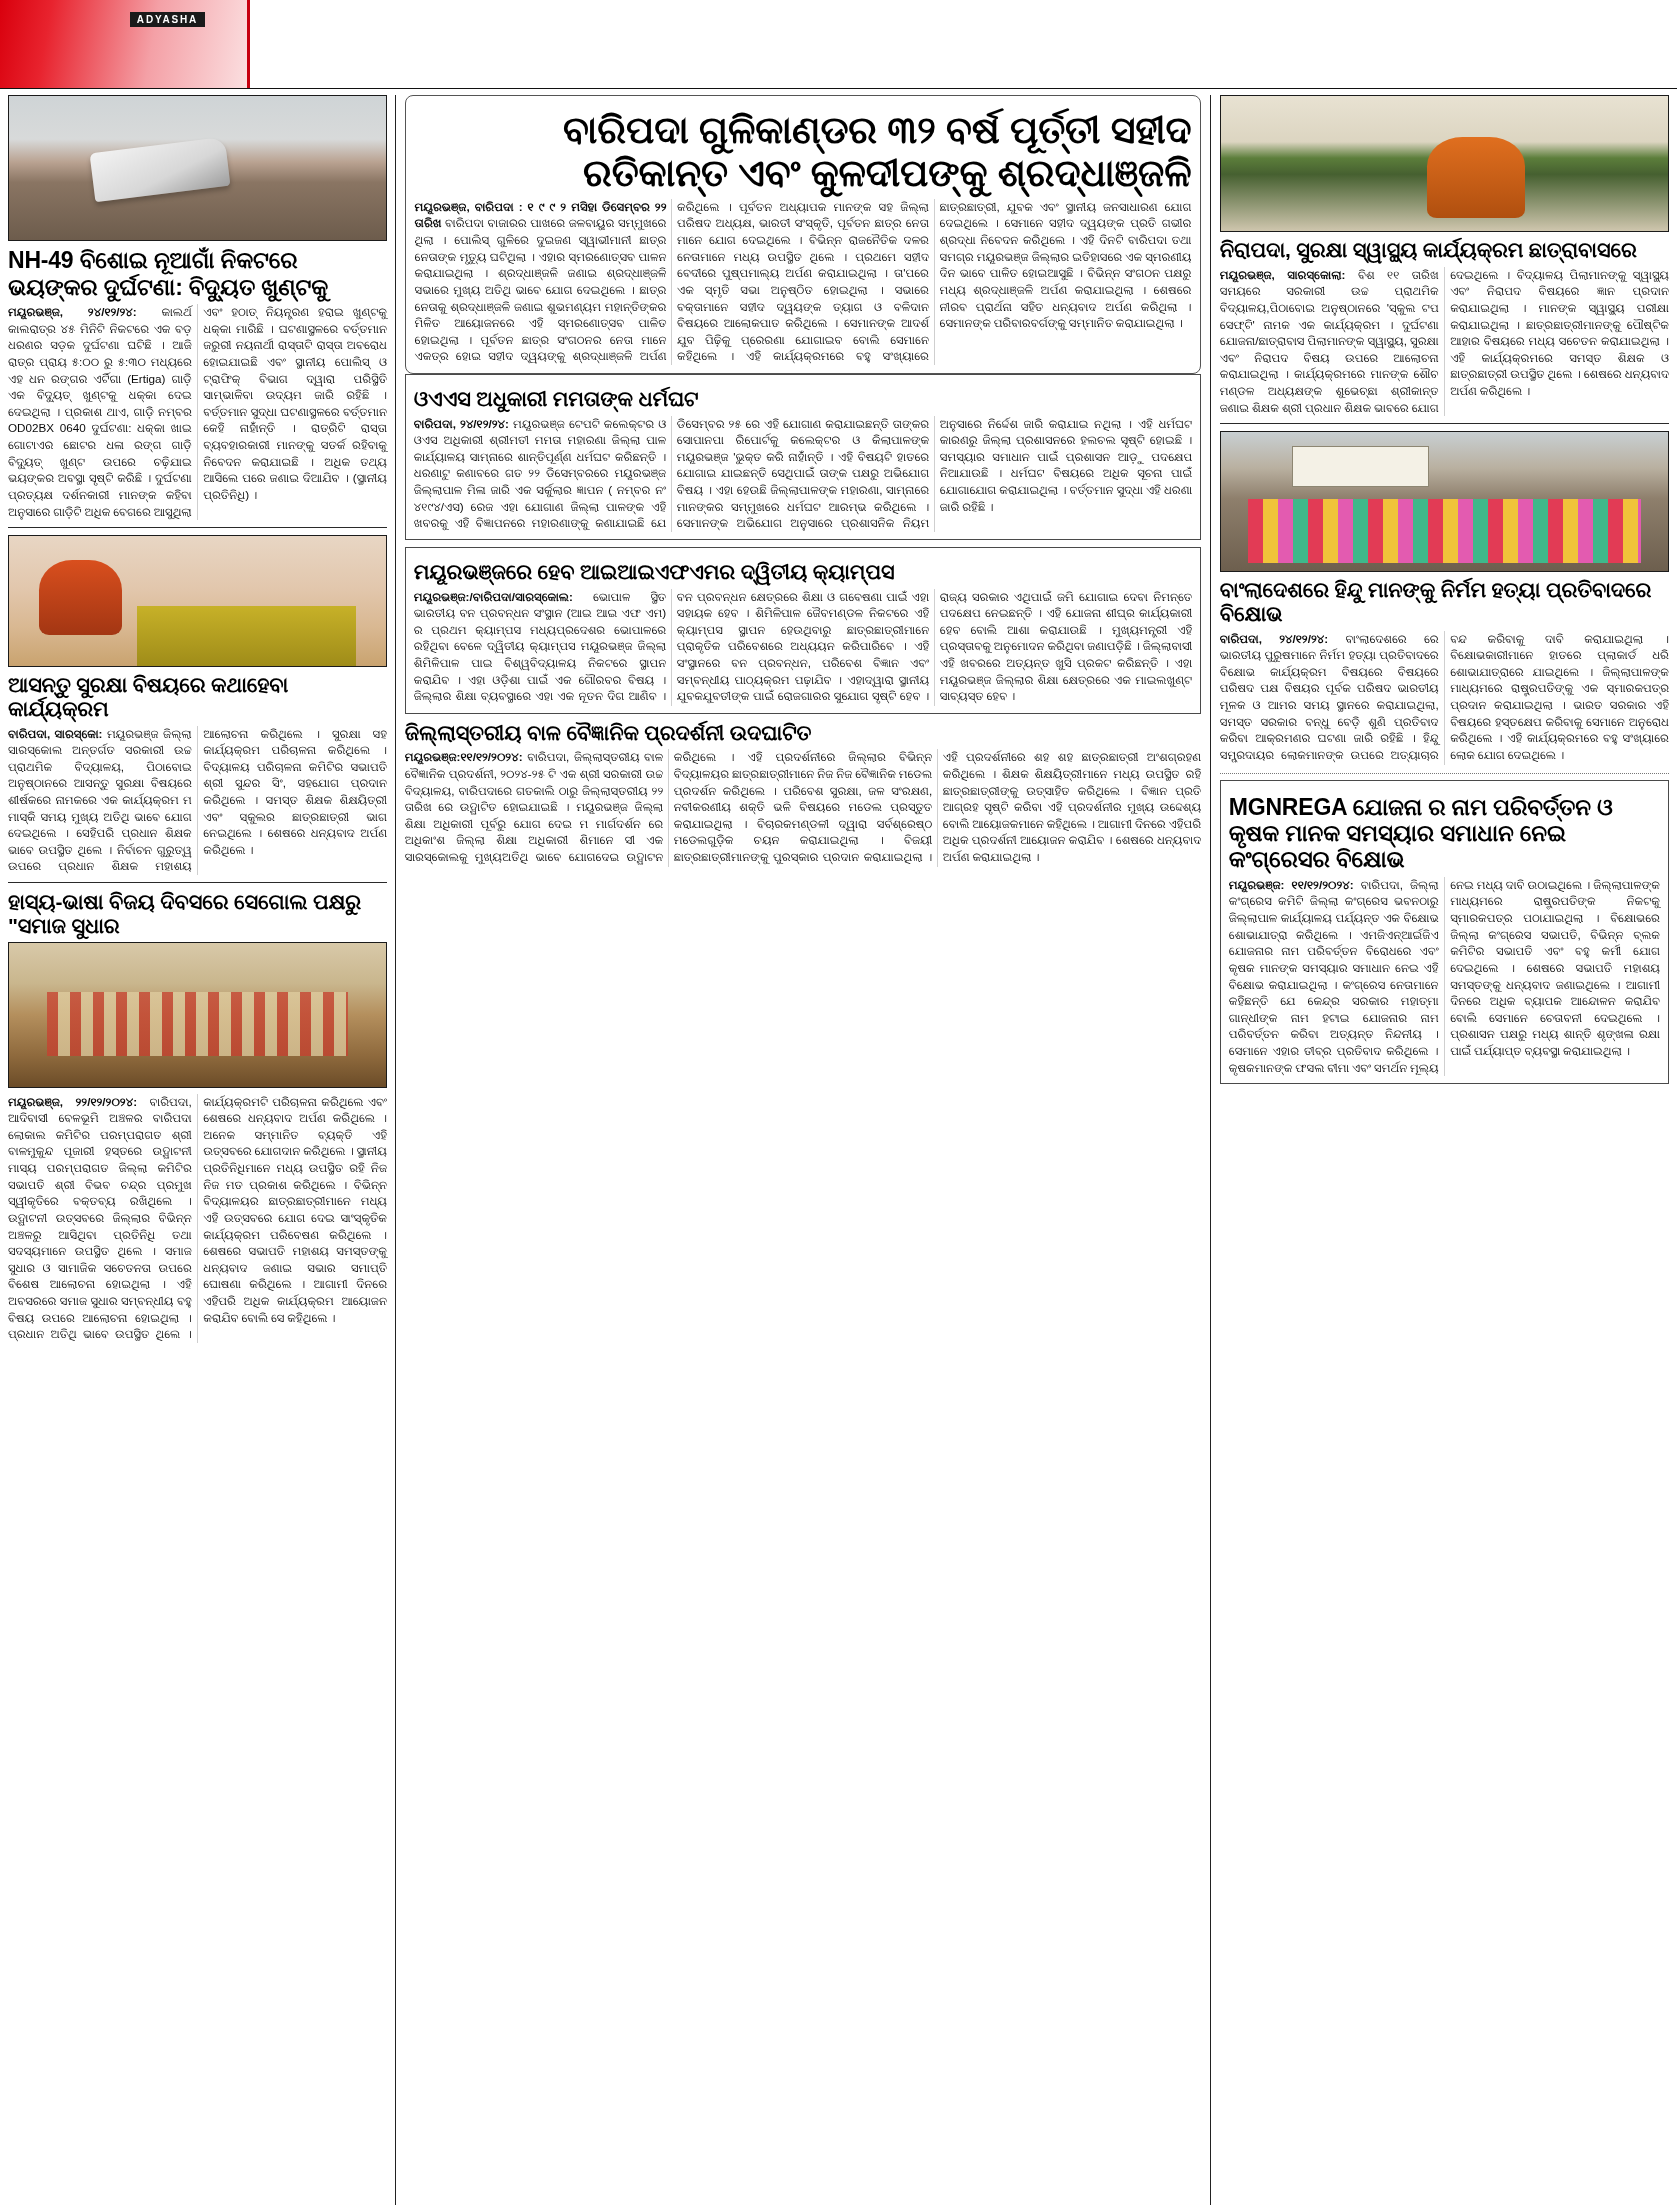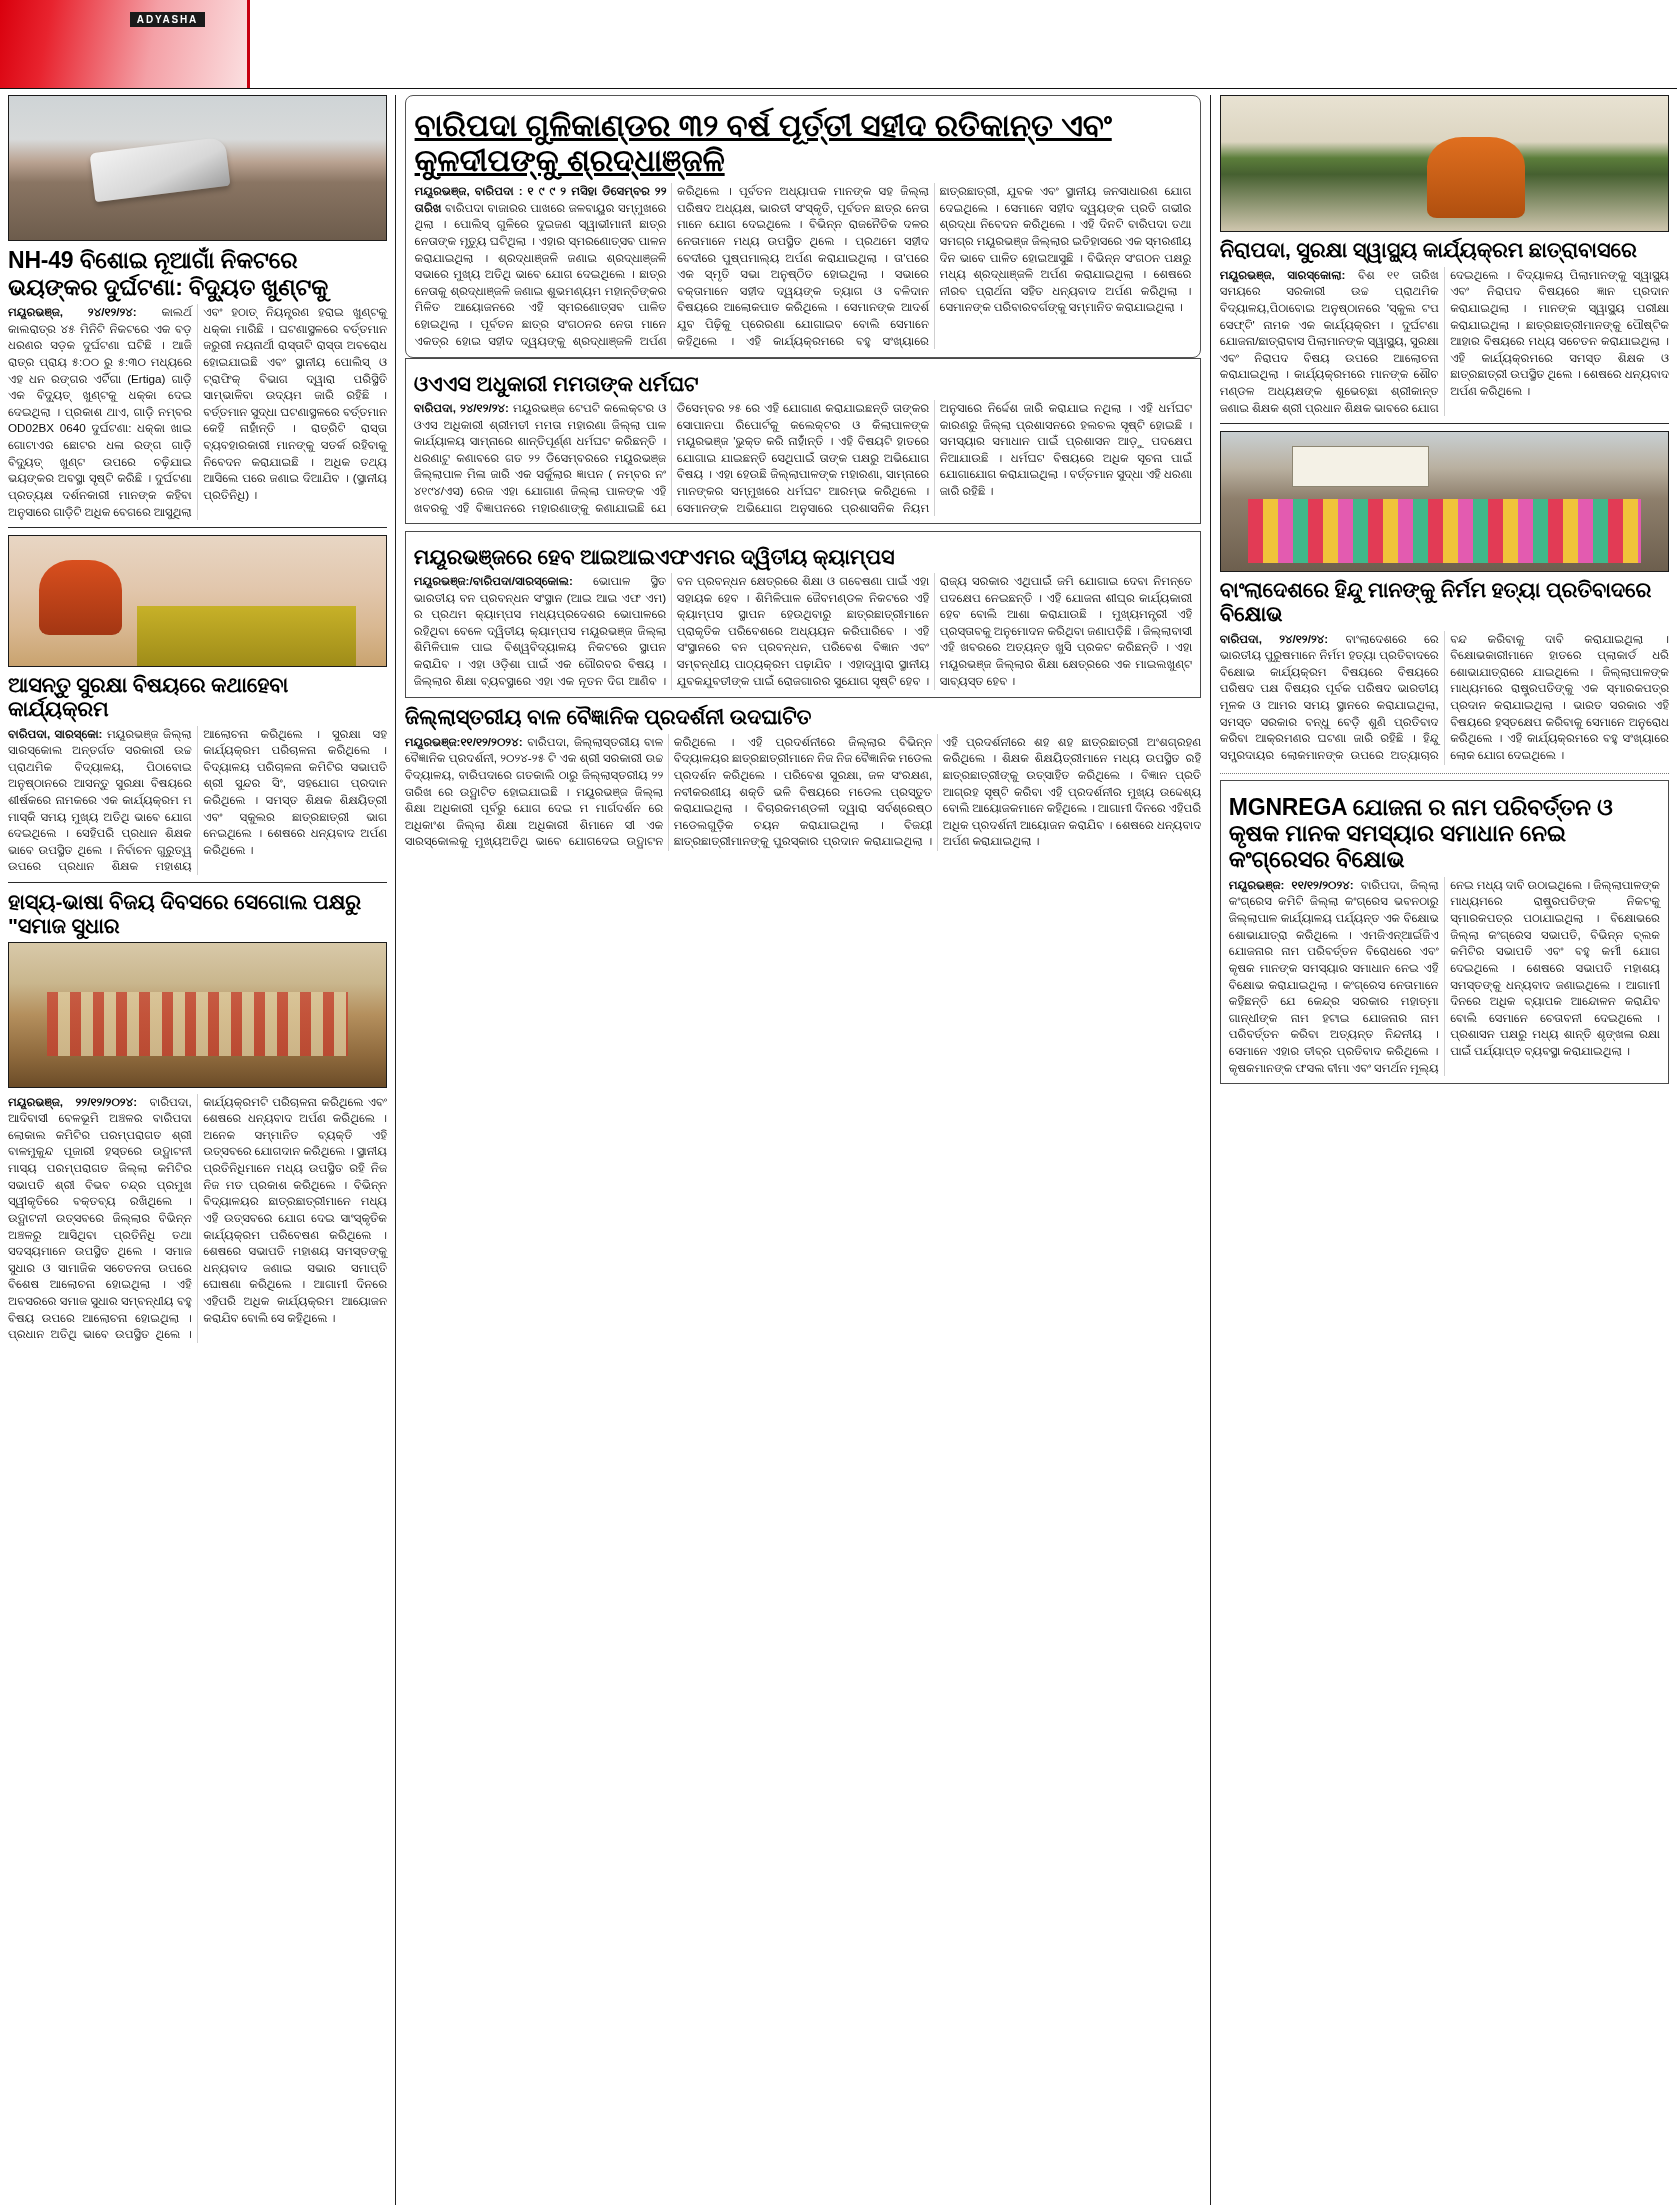--- a/index.html
+++ b/index.html
@@ -168,21 +168,21 @@
     position: relative;
     overflow: hidden;
   }
   .hl {
     font-weight: bold;
     color: #000;
     line-height: 1.14;
     margin: 6.2px 0 4.4px 0;
     letter-spacing: -0.2px;
   }
-  .hl-xl { font-size: 31px; line-height: 1.12; text-align: left; text-decoration: underline; }
+  .hl-xl { font-size: 38px; line-height: 1.12; text-align: right; }
   .hl-lg { font-size: 23px; }
   .hl-md { font-size: 21px; }
 
   .box {
     border: 1.3px solid #4a4a4a;
     border-radius: 0;
     padding: 6.2px 8px 7px 8px;
     box-sizing: border-box;
     margin-bottom: 7px;
   }

